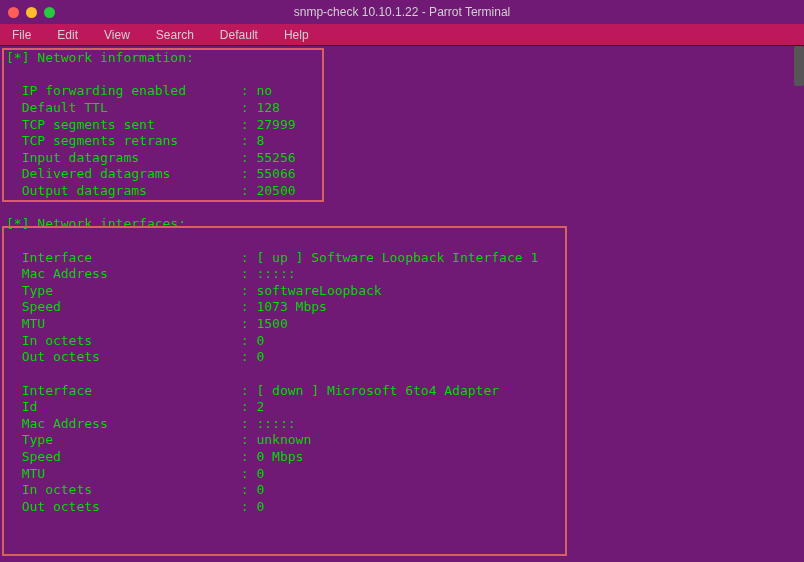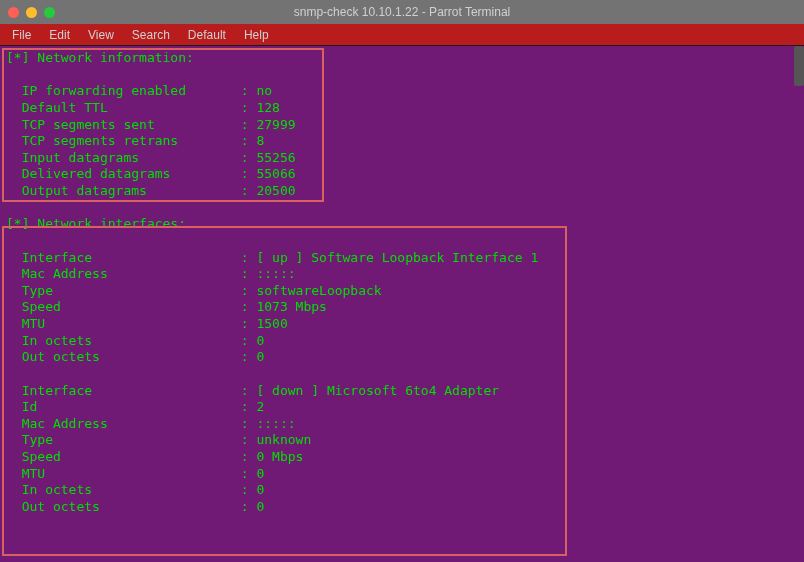--- a/index.html
+++ b/index.html
@@ -7,21 +7,21 @@
     width: 804px;
     height: 562px;
     background: #1a1a1a;
     font-family: "DejaVu Sans Mono", "Menlo", "Consolas", monospace;
     font-size: 13px;
     overflow: hidden;
     position: relative;
   }
   .titlebar {
     height: 24px;
-    background: #737373;
+    background: #701a75;
     display: flex;
     align-items: center;
     padding: 0 8px;
     position: relative;
   }
   .window-controls {
     display: flex;
     gap: 7px;
     align-items: center;
   }
@@ -33,25 +33,25 @@
     position: absolute;
     left: 0; right: 0;
     text-align: center;
     color: #d0d0d0;
     font-family: sans-serif;
     font-size: 12px;
     pointer-events: none;
   }
   .menubar {
     height: 22px;
-    background: #b91c1c;
+    background: #be185d;
     display: flex;
     align-items: center;
     padding: 0 4px;
-    gap: 2px;
+    gap: 10px;
     border-bottom: 1px solid #1a1a1a;
   }
   .menubar .menu-item {
     color: #d0d0d0;
     font-family: sans-serif;
     font-size: 12px;
     padding: 2px 8px;
     cursor: pointer;
   }
   .terminal {

